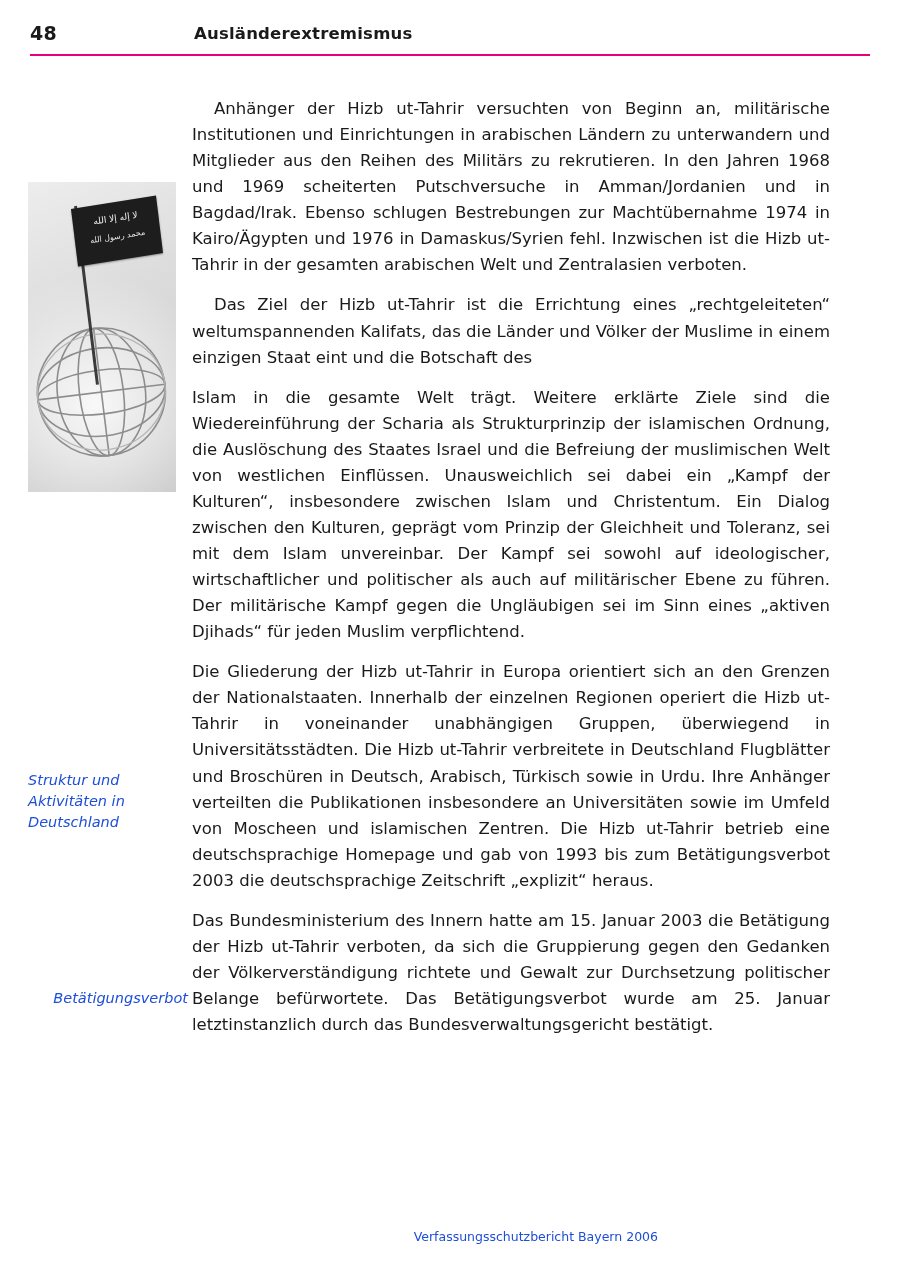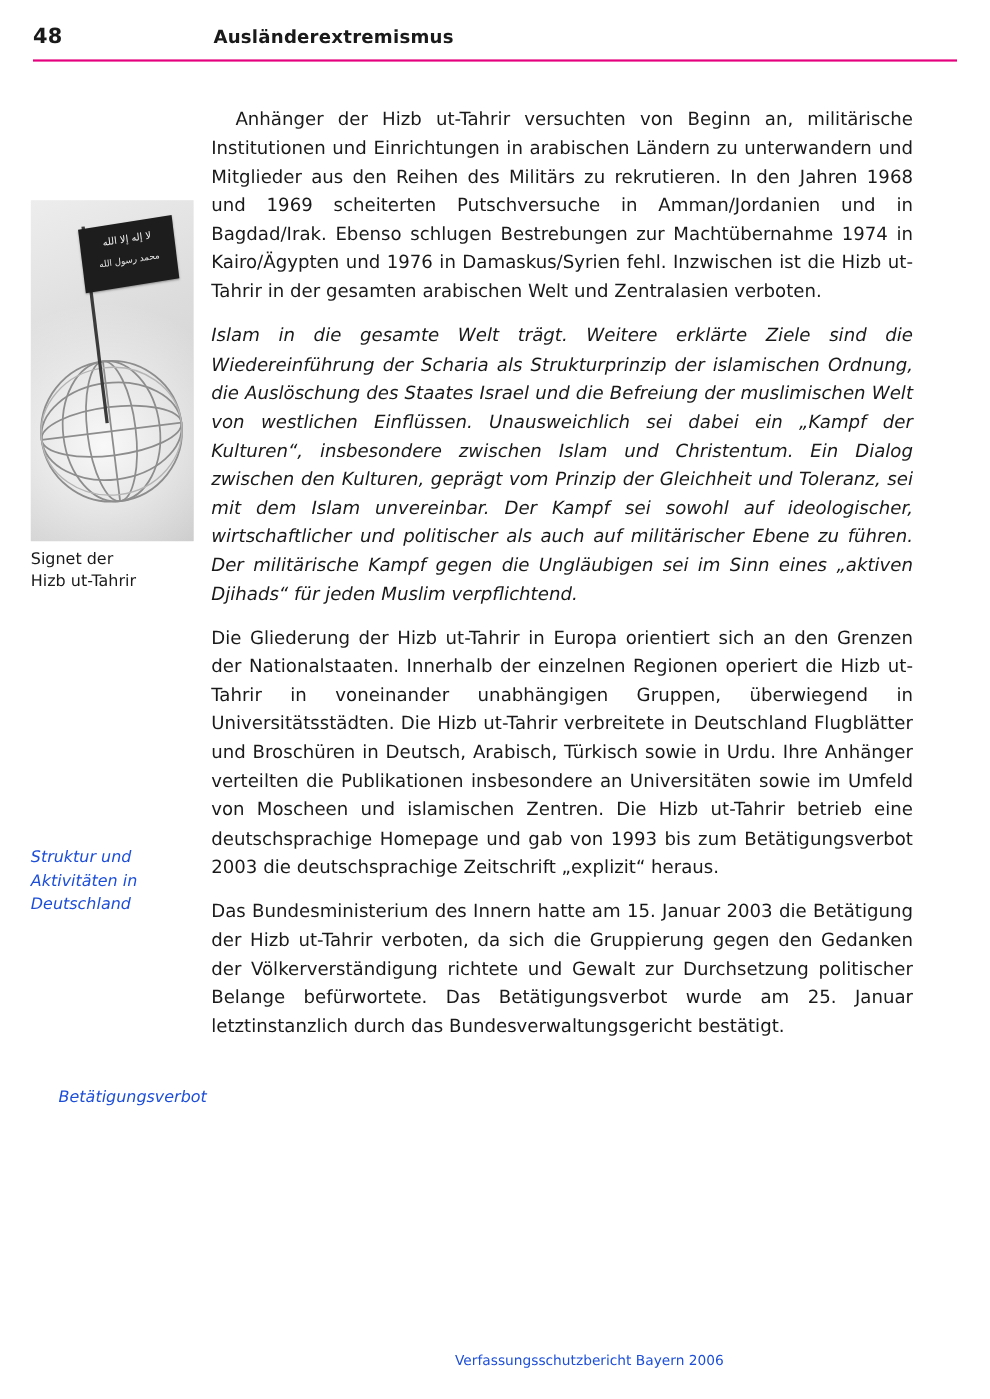--- a/index.html
+++ b/index.html
@@ -174,21 +174,20 @@
   .wrap-1 {
     margin-left: 48px;
     text-indent: 22px;
   }
   .wrap-2 {
     margin-left: 74px;
     text-indent: 22px;
   }
   .wrap-2-rest {
     margin-left: 0;
-    font-style: italic;
   }
   .nowrap-p { text-indent: 22px; }
 
   
   .footer {
     position: absolute;
     right: 70px;
     bottom: 28px;
     font-size: 12.5px;
     color: #1d4ed8;
@@ -227,31 +226,28 @@
         </svg>
       </div>
 
       <div class="pole"></div>
 
       <div class="flag">
         <div class="flag-text">لا إله إلا الله</div>
         <div class="flag-line2">محمد رسول الله</div>
       </div>
     </div>
-    <div class="figure-caption">
-      <div>Signet der</div>
-      <div>Hizb ut-Tahrir</div>
-    </div>
   </div>
 
   <div class="margin-note margin-note-1">Struktur und Aktivitäten in Deutschland</div>
   <div class="margin-note margin-note-2">Betätigungsverbot</div>
 
   <div class="column">
     <p class="wrap-1">Anhänger der Hizb ut-Tahrir versuchten von Beginn an, militärische Institutionen und Einrichtungen in arabischen Ländern zu unterwandern und Mitglieder aus den Reihen des Militärs zu rekrutieren. In den Jahren 1968 und 1969 scheiterten Putschversuche in Amman/Jordanien und in Bagdad/Irak. Ebenso schlugen Bestrebungen zur Machtübernahme 1974 in Kairo/Ägypten und 1976 in Damaskus/Syrien fehl. Inzwischen ist die Hizb ut-Tahrir in der gesamten arabischen Welt und Zentralasien verboten.</p>
+    <p class="wrap-2">Das Ziel der Hizb ut-Tahrir ist die Errichtung eines „rechtgeleiteten“ weltumspannenden Kalifats, das die Länder und Völker der Muslime in einem einzigen Staat eint und die Botschaft des</p>
     <p class="wrap-2-rest">Islam in die gesamte Welt trägt. Weitere erklärte Ziele sind die Wiedereinführung der Scharia als Strukturprinzip der islamischen Ordnung, die Auslöschung des Staates Israel und die Befreiung der muslimischen Welt von westlichen Einflüssen. Unausweichlich sei dabei ein „Kampf der Kulturen“, insbesondere zwischen Islam und Christentum. Ein Dialog zwischen den Kulturen, geprägt vom Prinzip der Gleichheit und Toleranz, sei mit dem Islam unvereinbar. Der Kampf sei sowohl auf ideologischer, wirtschaftlicher und politischer als auch auf militärischer Ebene zu führen. Der militärische Kampf gegen die Ungläubigen sei im Sinn eines „aktiven Djihads“ für jeden Muslim verpflichtend.</p>
     <p>Die Gliederung der Hizb ut-Tahrir in Europa orientiert sich an den Grenzen der Nationalstaaten. Innerhalb der einzelnen Regionen operiert die Hizb ut-Tahrir in voneinander unabhängigen Gruppen, überwiegend in Universitätsstädten. Die Hizb ut-Tahrir verbreitete in Deutschland Flugblätter und Broschüren in Deutsch, Arabisch, Türkisch sowie in Urdu. Ihre Anhänger verteilten die Publikationen insbesondere an Universitäten sowie im Umfeld von Moscheen und islamischen Zentren. Die Hizb ut-Tahrir betrieb eine deutschsprachige Homepage und gab von 1993 bis zum Betätigungsverbot 2003 die deutschsprachige Zeitschrift „explizit“ heraus.</p>
     <p>Das Bundesministerium des Innern hatte am 15. Januar 2003 die Betätigung der Hizb ut-Tahrir verboten, da sich die Gruppierung gegen den Gedanken der Völkerverständigung richtete und Gewalt zur Durchsetzung politischer Belange befürwortete. Das Betätigungsverbot wurde am 25. Januar letztinstanzlich durch das Bundesverwaltungsgericht bestätigt.</p>
   </div>
 
   <div class="footer">Verfassungsschutzbericht Bayern 2006</div>
 
 </div>
 
 </body></html>

